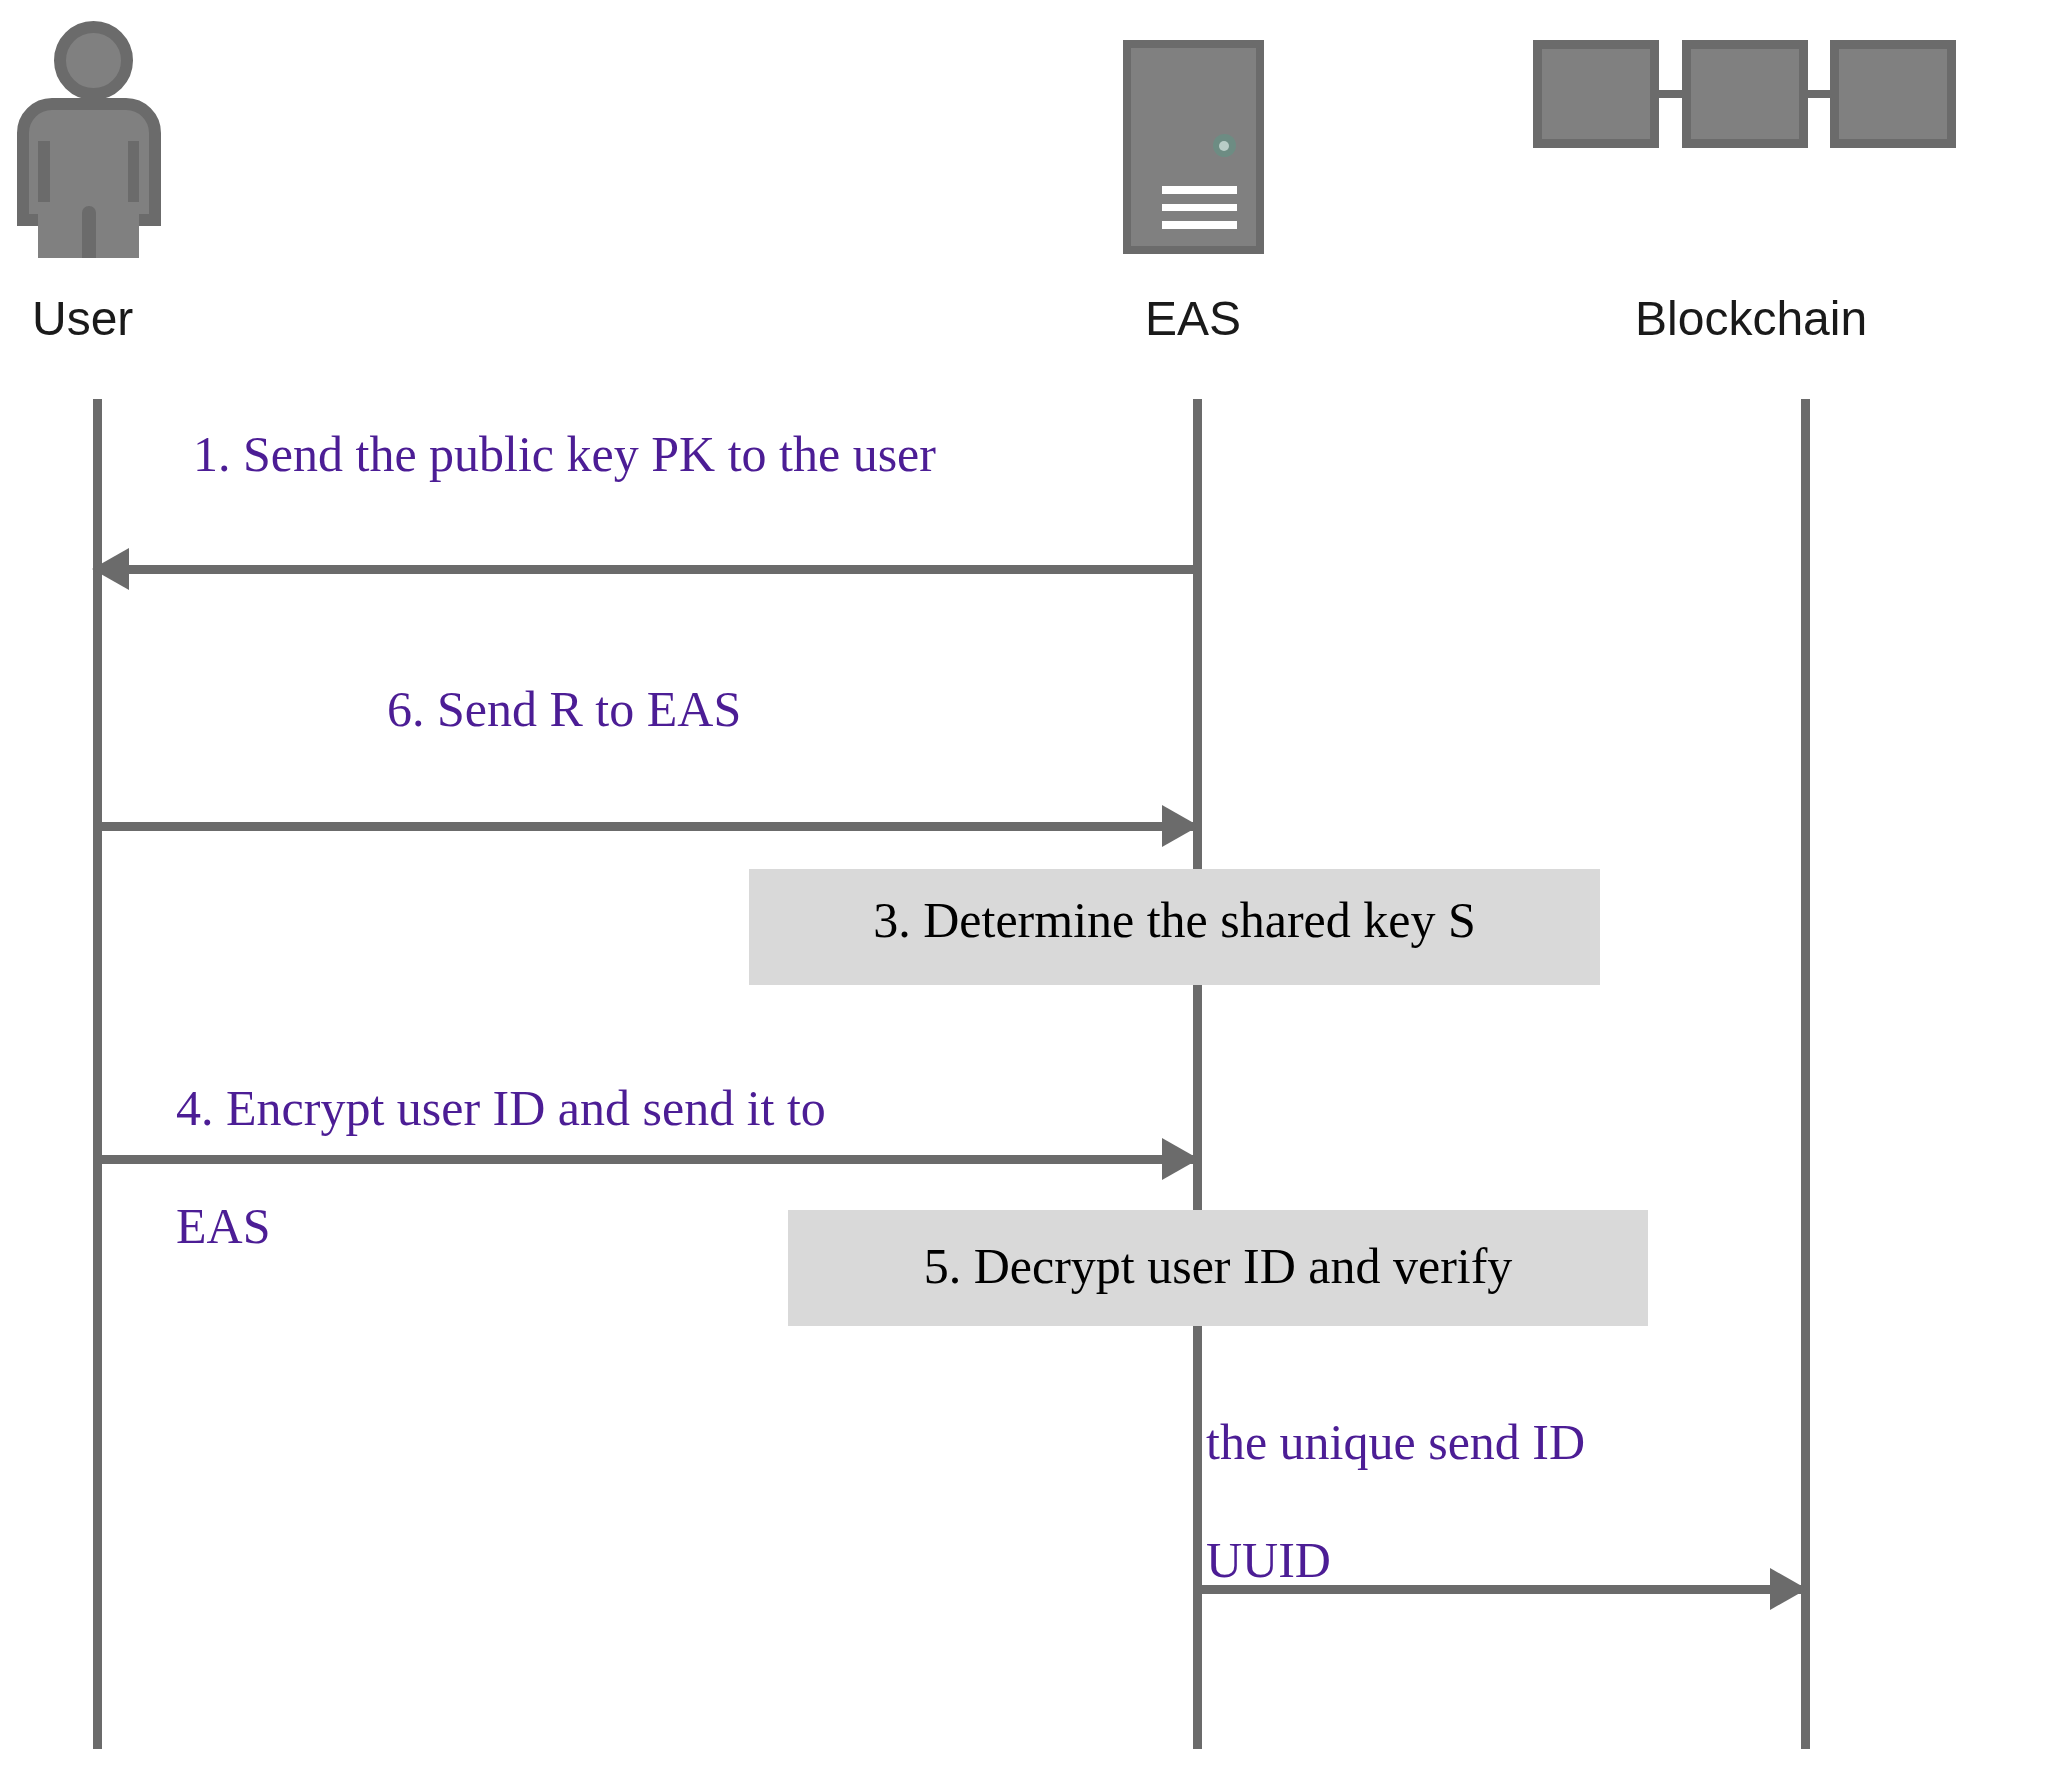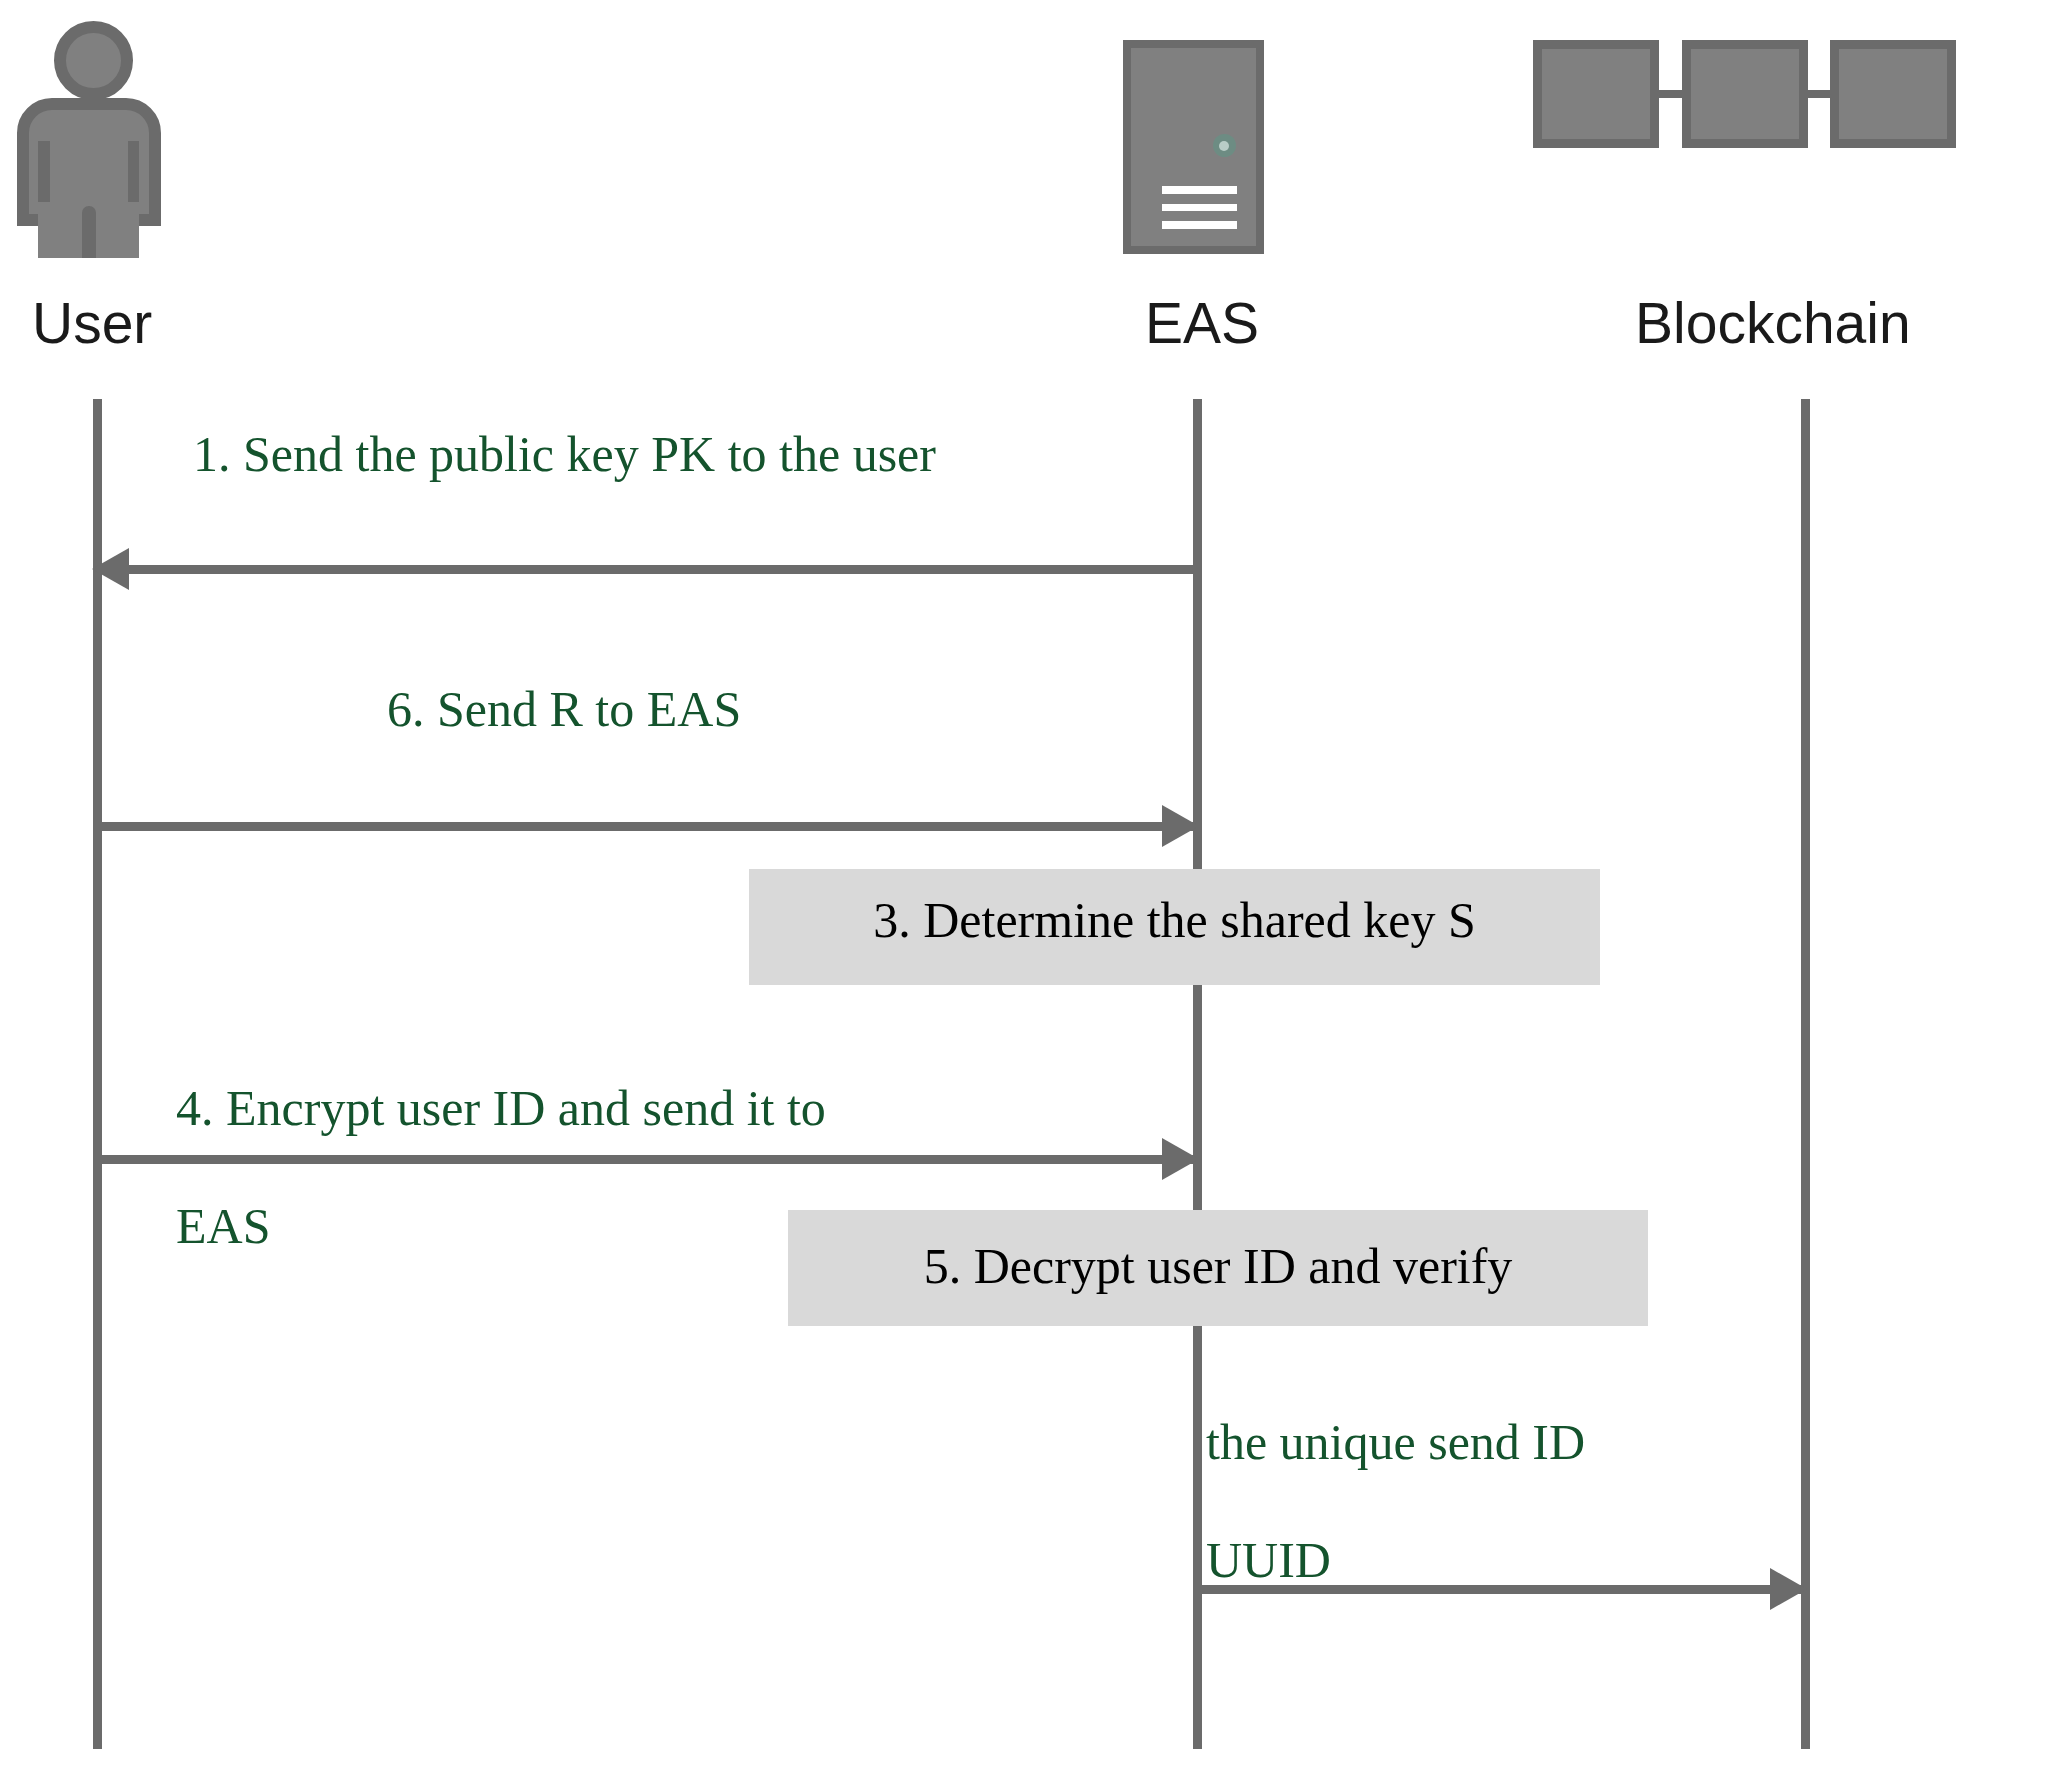--- a/index.html
+++ b/index.html
@@ -167,41 +167,41 @@
     height: 8.3px;
     background: #6b6b6b;
   }
   .chain .link.l1 { left: 125px; width: 26px; }
   .chain .link.l2 { left: 273px; width: 26px; }
 
   
   .actor-label {
     position: absolute;
     font-family: "Liberation Sans", sans-serif;
-    font-size: 57px;
+    font-size: 48px;
     color: #1a1a1a;
     white-space: nowrap;
     line-height: 1;
   }
 
   
   .lifeline {
     position: absolute;
     width: 9.1px;
     background: #6b6b6b;
     top: 399px;
     height: 1350px;
   }
 
   
   .msg-label {
     position: absolute;
     font-family: "Liberation Serif", serif;
     font-size: 50px;
-    color: #14532d;
+    color: #4c1d95;
     line-height: 1.18;
     white-space: pre-line;
   }
   .msg-label.center { text-align: left; }
 
   .arrow {
     position: absolute;
     height: 9.1px;
     background: #6b6b6b;
   }

